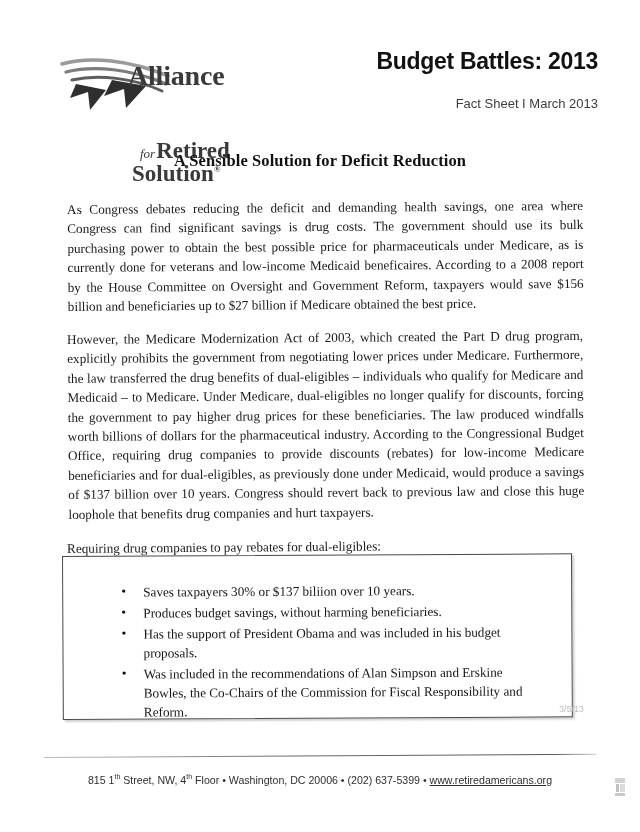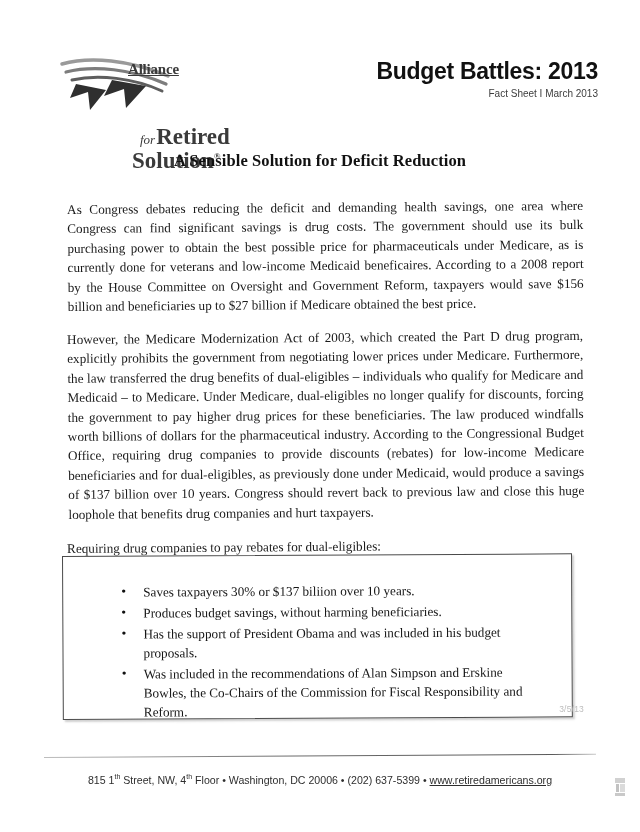--- a/index.html
+++ b/index.html
@@ -42,26 +42,25 @@
   }
   .logo-text {
     position: absolute;
     left: 62px;
     top: 8px;
     font-family: "Liberation Serif", "DejaVu Serif", serif;
     color: #3a3a3a;
     line-height: 1.02;
   }
   .logo-line1 {
-    font-size: 15px;
+    font-size: 28px;
     font-weight: 700;
     letter-spacing: -0.2px;
     display: block;
     margin-left: 6px;
-    text-decoration: underline;
   }
   .logo-line2 {
     font-size: 23px;
     font-weight: 700;
     display: block;
     margin-left: 18px;
     white-space: nowrap;
     margin-top: 48px;
   }
   .logo-line2 .for {
@@ -79,37 +78,37 @@
     white-space: nowrap;
   }
   .logo-line3 .reg {
     font-size: 9px;
     vertical-align: super;
   }
 
   .header-right {
     position: absolute;
     right: 42px;
-    top: 10px;
+    top: 0;
     text-align: right;
   }
   .header-title {
     font-family: "Liberation Sans", "DejaVu Sans", sans-serif;
     font-size: 23px;
     font-weight: 700;
     color: #111111;
     letter-spacing: -0.3px;
     white-space: nowrap;
   }
   .header-sub {
     font-family: "Liberation Sans", "DejaVu Sans", sans-serif;
-    font-size: 10px;
+    font-size: 13px;
     font-weight: 400;
     color: #3d3d3d;
-    margin-top: 3px;
+    margin-top: 21px;
     white-space: nowrap;
   }
 
   
   .doc-title {
     position: absolute;
     left: 0;
     top: 150px;
     width: 640px;
     text-align: center;

